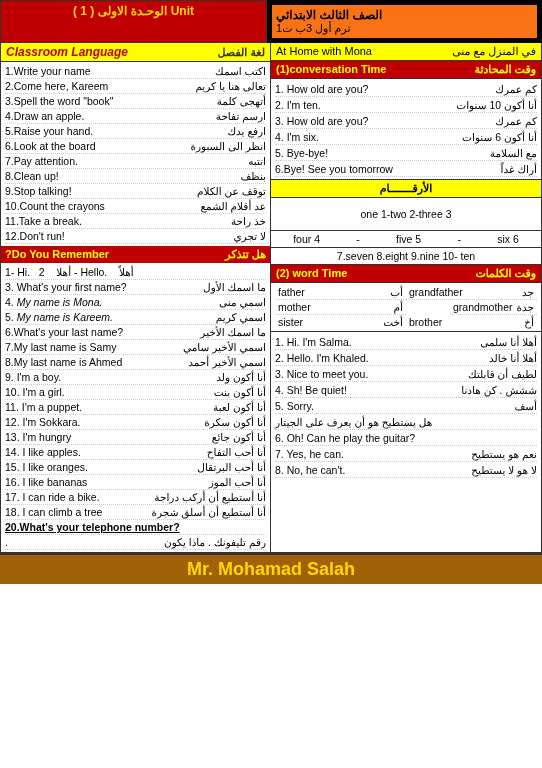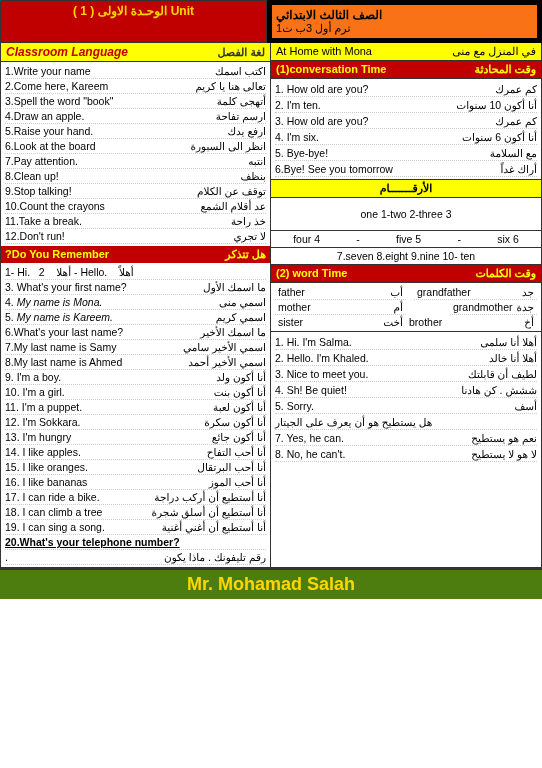--- a/index.html
+++ b/index.html
@@ -114,21 +114,21 @@
       justify-content: space-between;
       padding: 1px 0;
       border-bottom: 1px dotted #ccc;
     }
     .remember-content .item .en { font-size: 10.5px; direction: ltr; }
     .remember-content .item .ar { font-size: 10.5px; direction: rtl; }
     .remember-content .item .en i { font-style: italic; }
 
     
     .footer-bar {
-      background: #4d7c0f;
+      background: #a16207;
       color: #FFD700;
       text-align: center;
       font-size: 18px;
       font-weight: bold;
       padding: 4px;
       border-top: 2px solid #333;
     }
     .at-home-header {
       background: #FFFF00;
       display: flex;
@@ -348,24 +348,20 @@
         </div>
         <div class="item">
           <span class="en">17. I can ride a bike.</span>
           <span class="ar">أنا أستطيع أن أركب دراجة</span>
         </div>
         <div class="item">
           <span class="en">18. I can climb a tree</span>
           <span class="ar">أنا أستطيع أن أسلق شجرة</span>
         </div>
         <div class="item">
-          <span class="en">19. I can sing a song.</span>
-          <span class="ar">أنا أستطيع أن أغني أغنية</span>
-        </div>
-        <div class="item">
           <span class="en" style="text-decoration:underline; font-weight:bold;">20.What's your telephone number?</span>
         </div>
         <div class="item">
           <span class="en">.</span>
           <span class="ar">رقم تليفونك . ماذا يكون</span>
         </div>
       </div>
     </div>
 
     <div class="right-col">
@@ -432,21 +428,21 @@
       <div class="word-time-header">
         <span>وقت الكلمات</span>
         <span style="direction:ltr;">(2) word Time</span>
       </div>
 
       <div style="display:grid; grid-template-columns:1fr 1fr; padding:2px 4px; border-bottom:1px solid #333; font-size:10.5px;">
         <div style="display:flex; justify-content:space-between; padding:1px 3px; border-bottom:1px dotted #ccc;">
           <span style="direction:ltr;">father</span>
           <span style="direction:rtl;">أب</span>
         </div>
-        <div style="display:flex; justify-content:space-between; padding:1px 3px; border-bottom:1px dotted #ccc;margin-left:8px;">
+        <div style="display:flex; justify-content:space-between; padding:1px 3px; border-bottom:1px dotted #ccc;">
           <span style="direction:ltr;">grandfather</span>
           <span style="direction:rtl;">جد</span>
         </div>
         <div style="display:flex; justify-content:space-between; padding:1px 3px; border-bottom:1px dotted #ccc;">
           <span style="direction:ltr;">mother</span>
           <span style="direction:rtl;">أم</span>
         </div>
         <div style="display:flex; justify-content:space-between; padding:1px 3px; border-bottom:1px dotted #ccc;margin-left:44px;">
           <span style="direction:ltr;">grandmother</span>
           <span style="direction:rtl;">جدة</span>
@@ -478,20 +474,23 @@
         <div class="conv2-item">
           <span class="en">4. Sh! Be quiet!</span>
           <span class="ar">ششش . كن هادنا</span>
         </div>
         <div class="conv2-item">
           <span class="en">5. Sorry.</span>
           <span class="ar">أسف</span>
         </div>
         <div class="conv2-item" style="direction:rtl; justify-content:flex-end;">
           <span>هل يستطيح هو أن يعرف على الجيتار</span>
+        </div>
+        <div class="conv2-item">
+          <span class="en">6. Oh! Can he play the guitar?</span>
         </div>
         <div class="conv2-item">
           <span class="en">7. Yes, he can.</span>
           <span class="ar">نعم هو يستطيح</span>
         </div>
         <div class="conv2-item">
           <span class="en">8. No, he can't.</span>
           <span class="ar">لا هو لا يستطيح</span>
         </div>
       </div>

